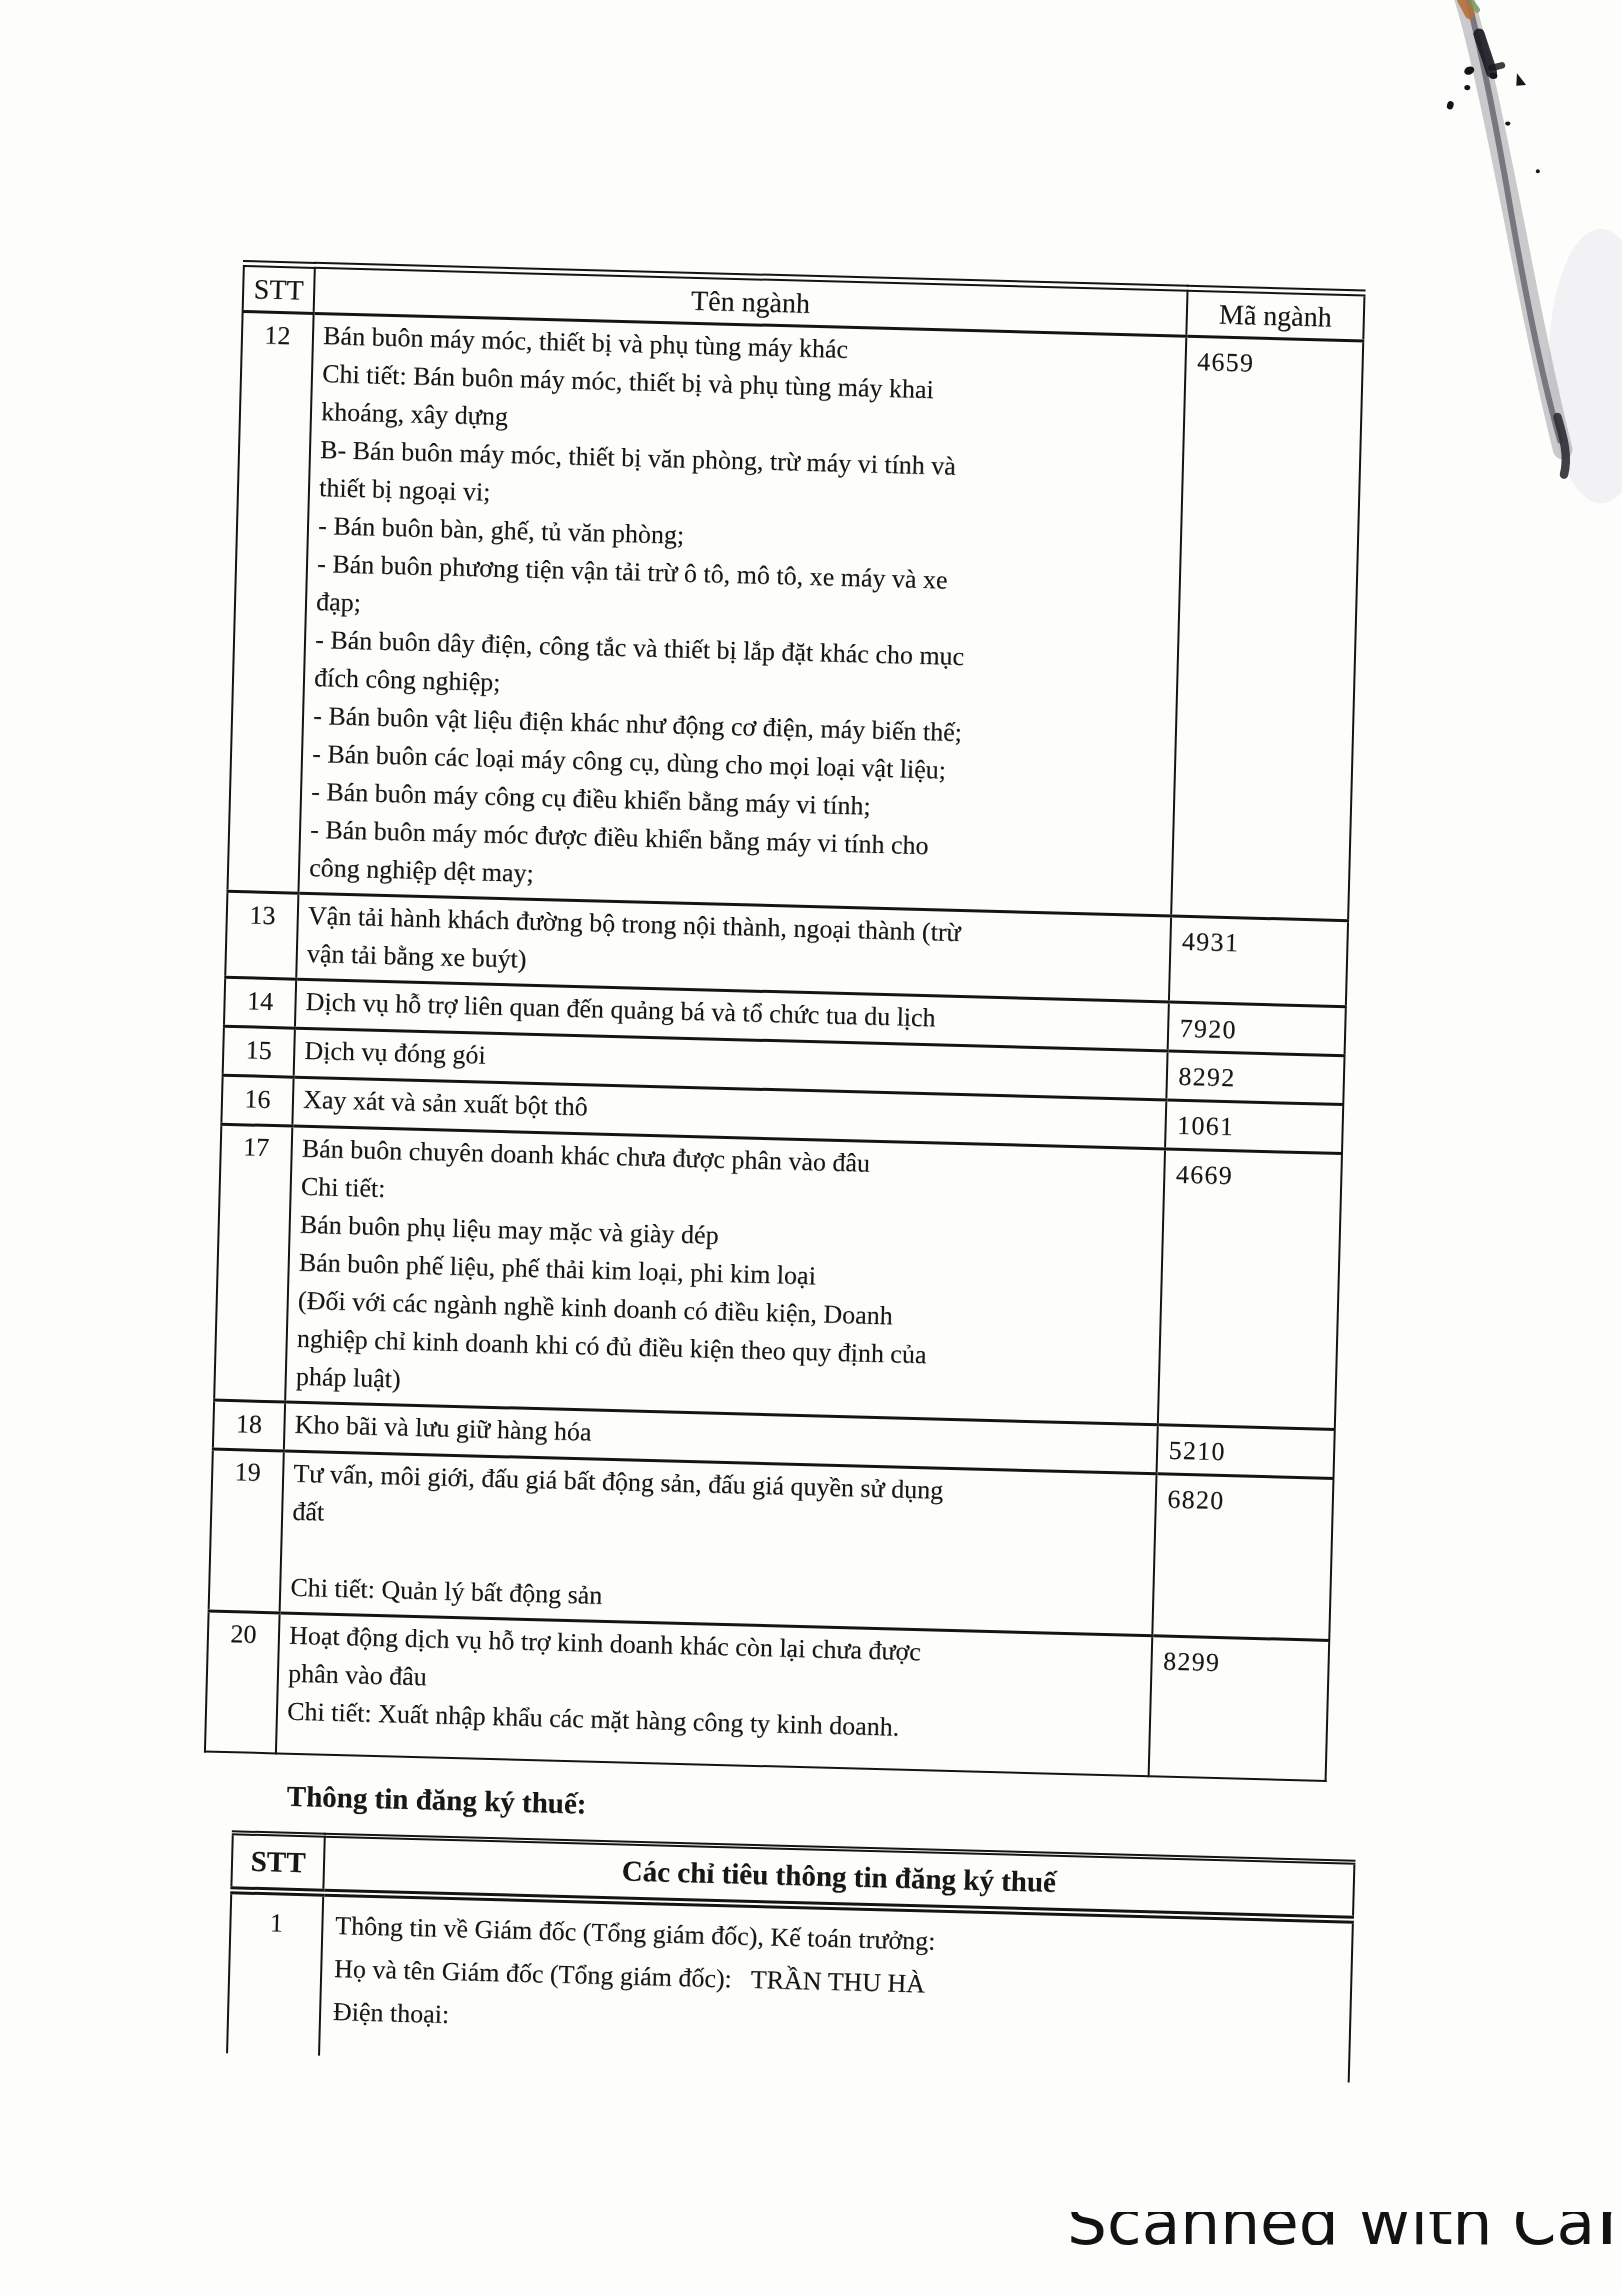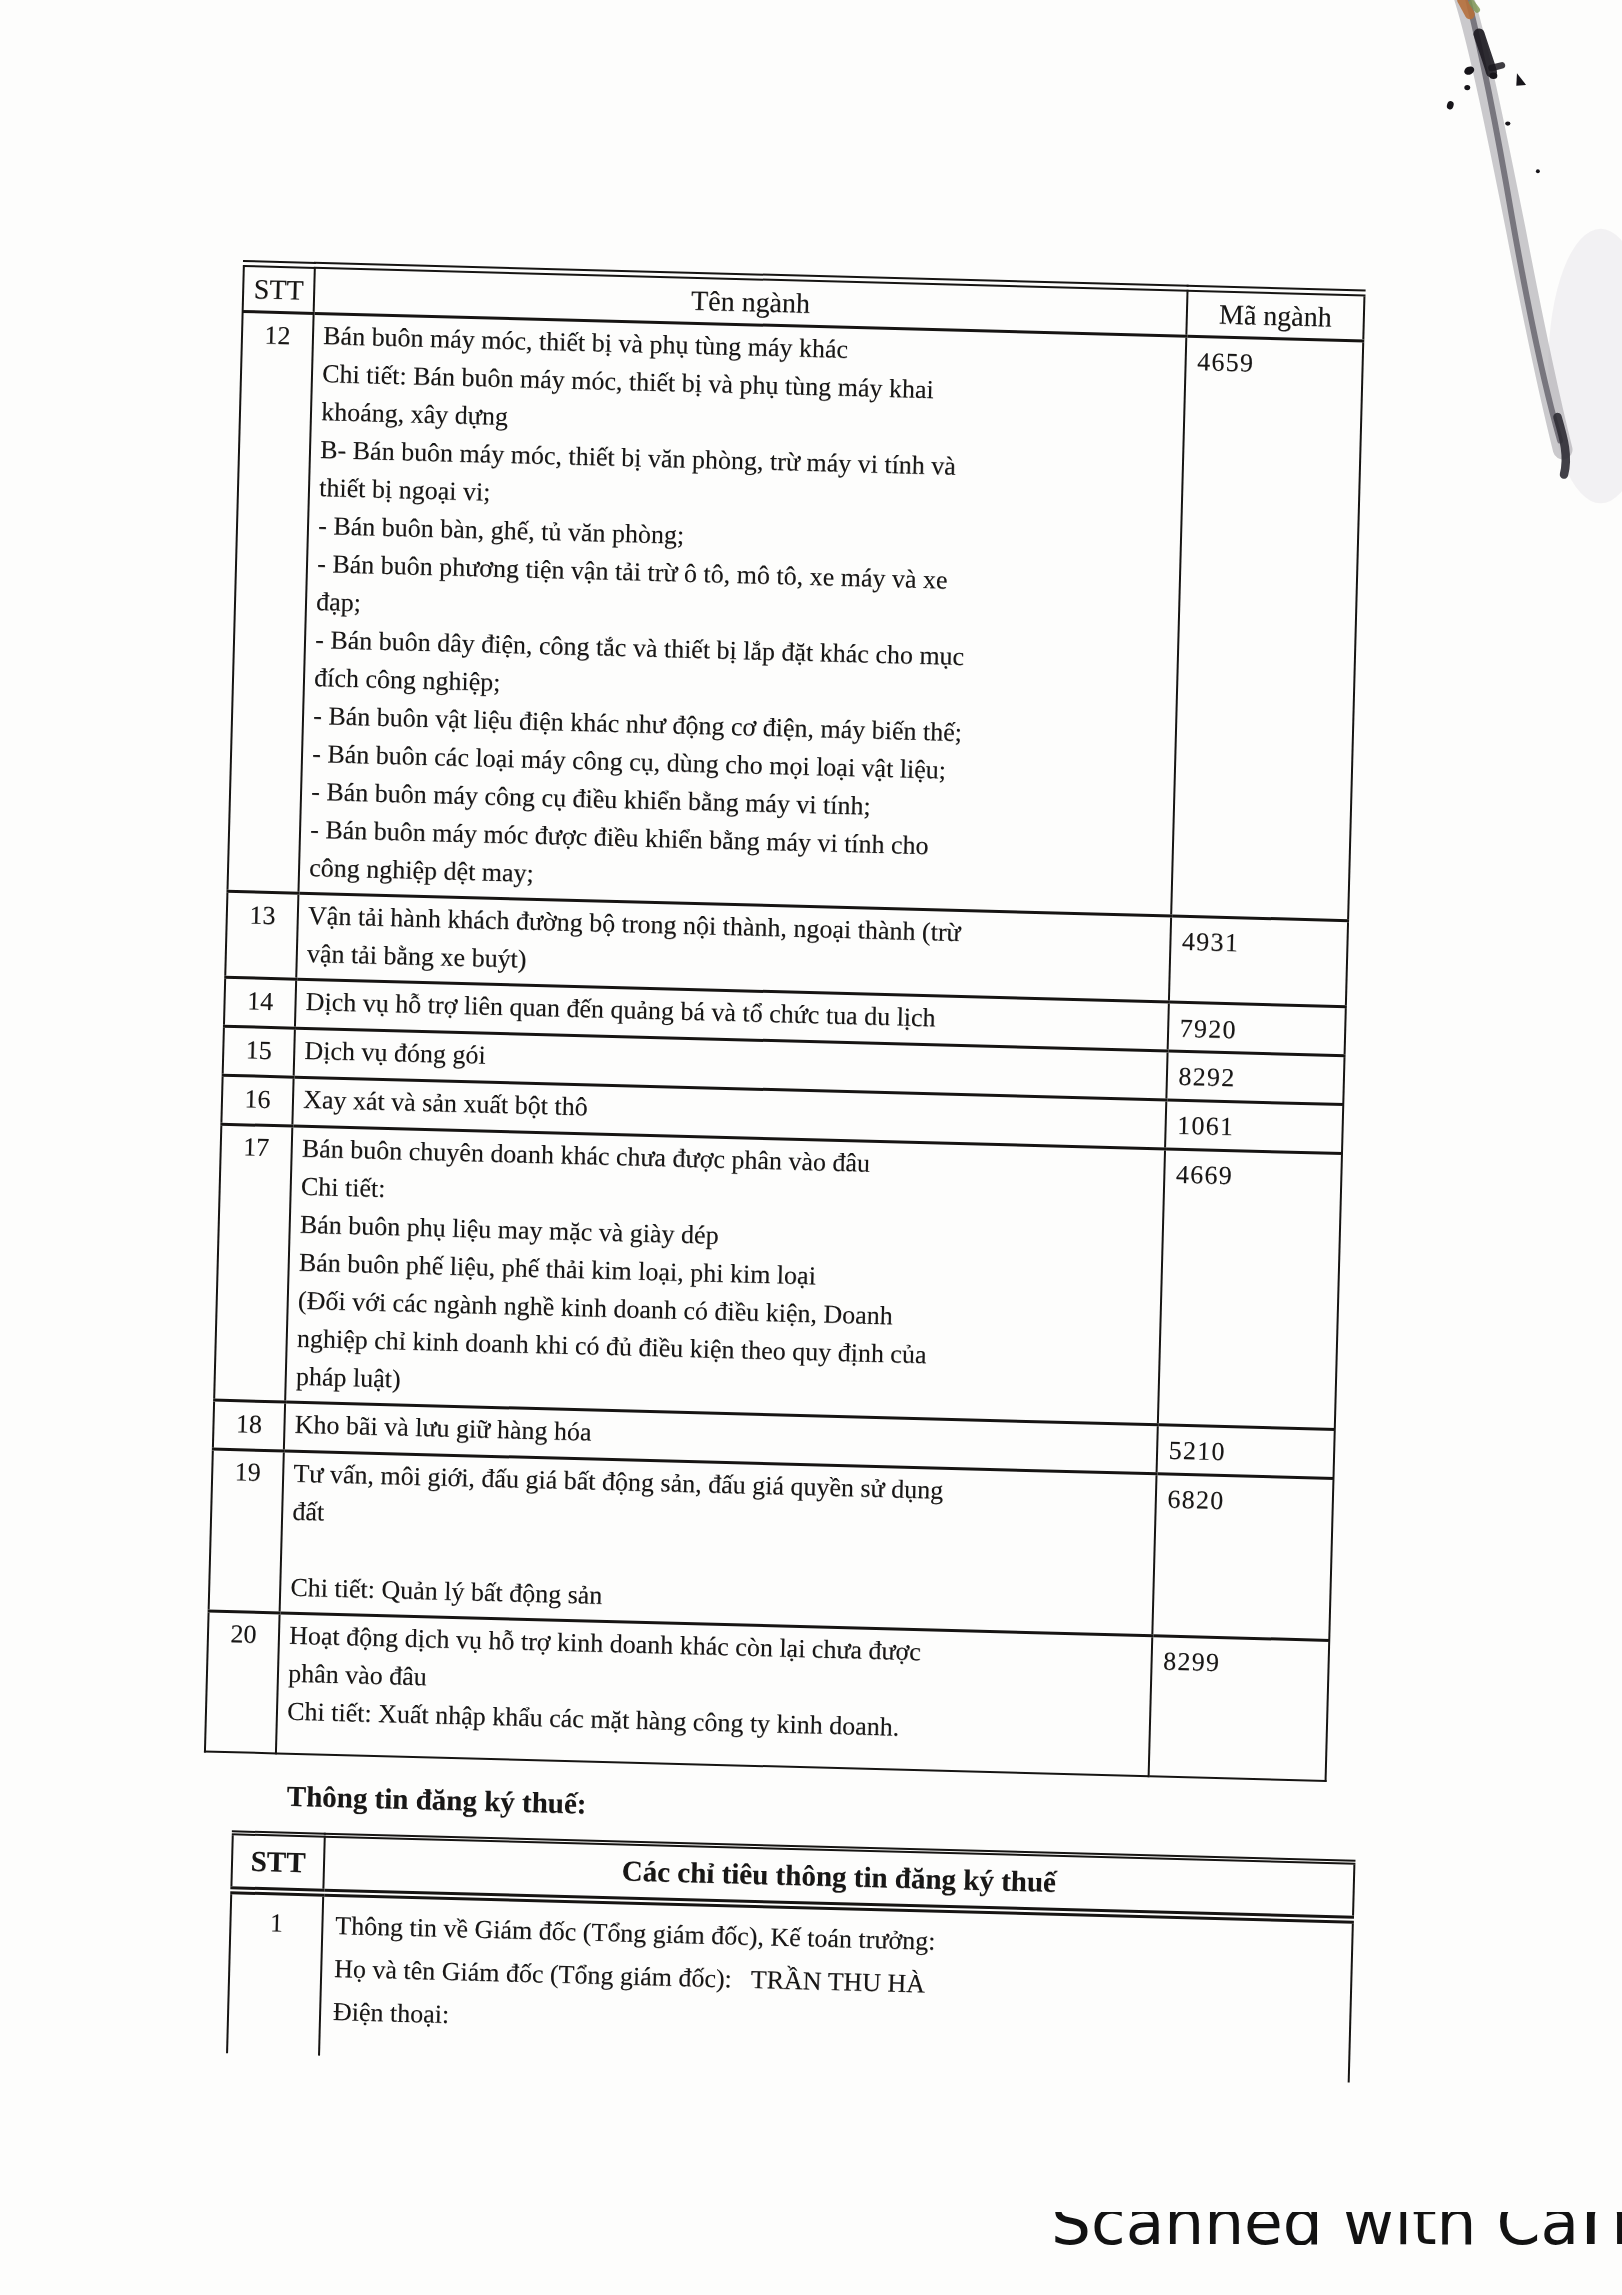--- a/index.html
+++ b/index.html
@@ -58,21 +58,21 @@
   
   .artifact-layer{ position:absolute; left:0; top:0; pointer-events:none; }
 
   
   .watermark{
     position:absolute; left:1051px; top:2212px; width:576px; height:33px;
     overflow:hidden; white-space:nowrap; color:#121212;
     font-family:"DejaVu Sans", sans-serif;
   }
   .watermark .wm-inner{ line-height:98px; margin-top:-46px; letter-spacing:0px;}
-  .wm-small{ font-size:63px; }
+  .wm-small{ font-size:63px;margin-left:16px; }
   .wm-big{ font-size:85px; }
 </style>
 </head>
 <body>
 
 <div class="page">
 
   <div class="sheet">
 
     <table class="industry-table">

